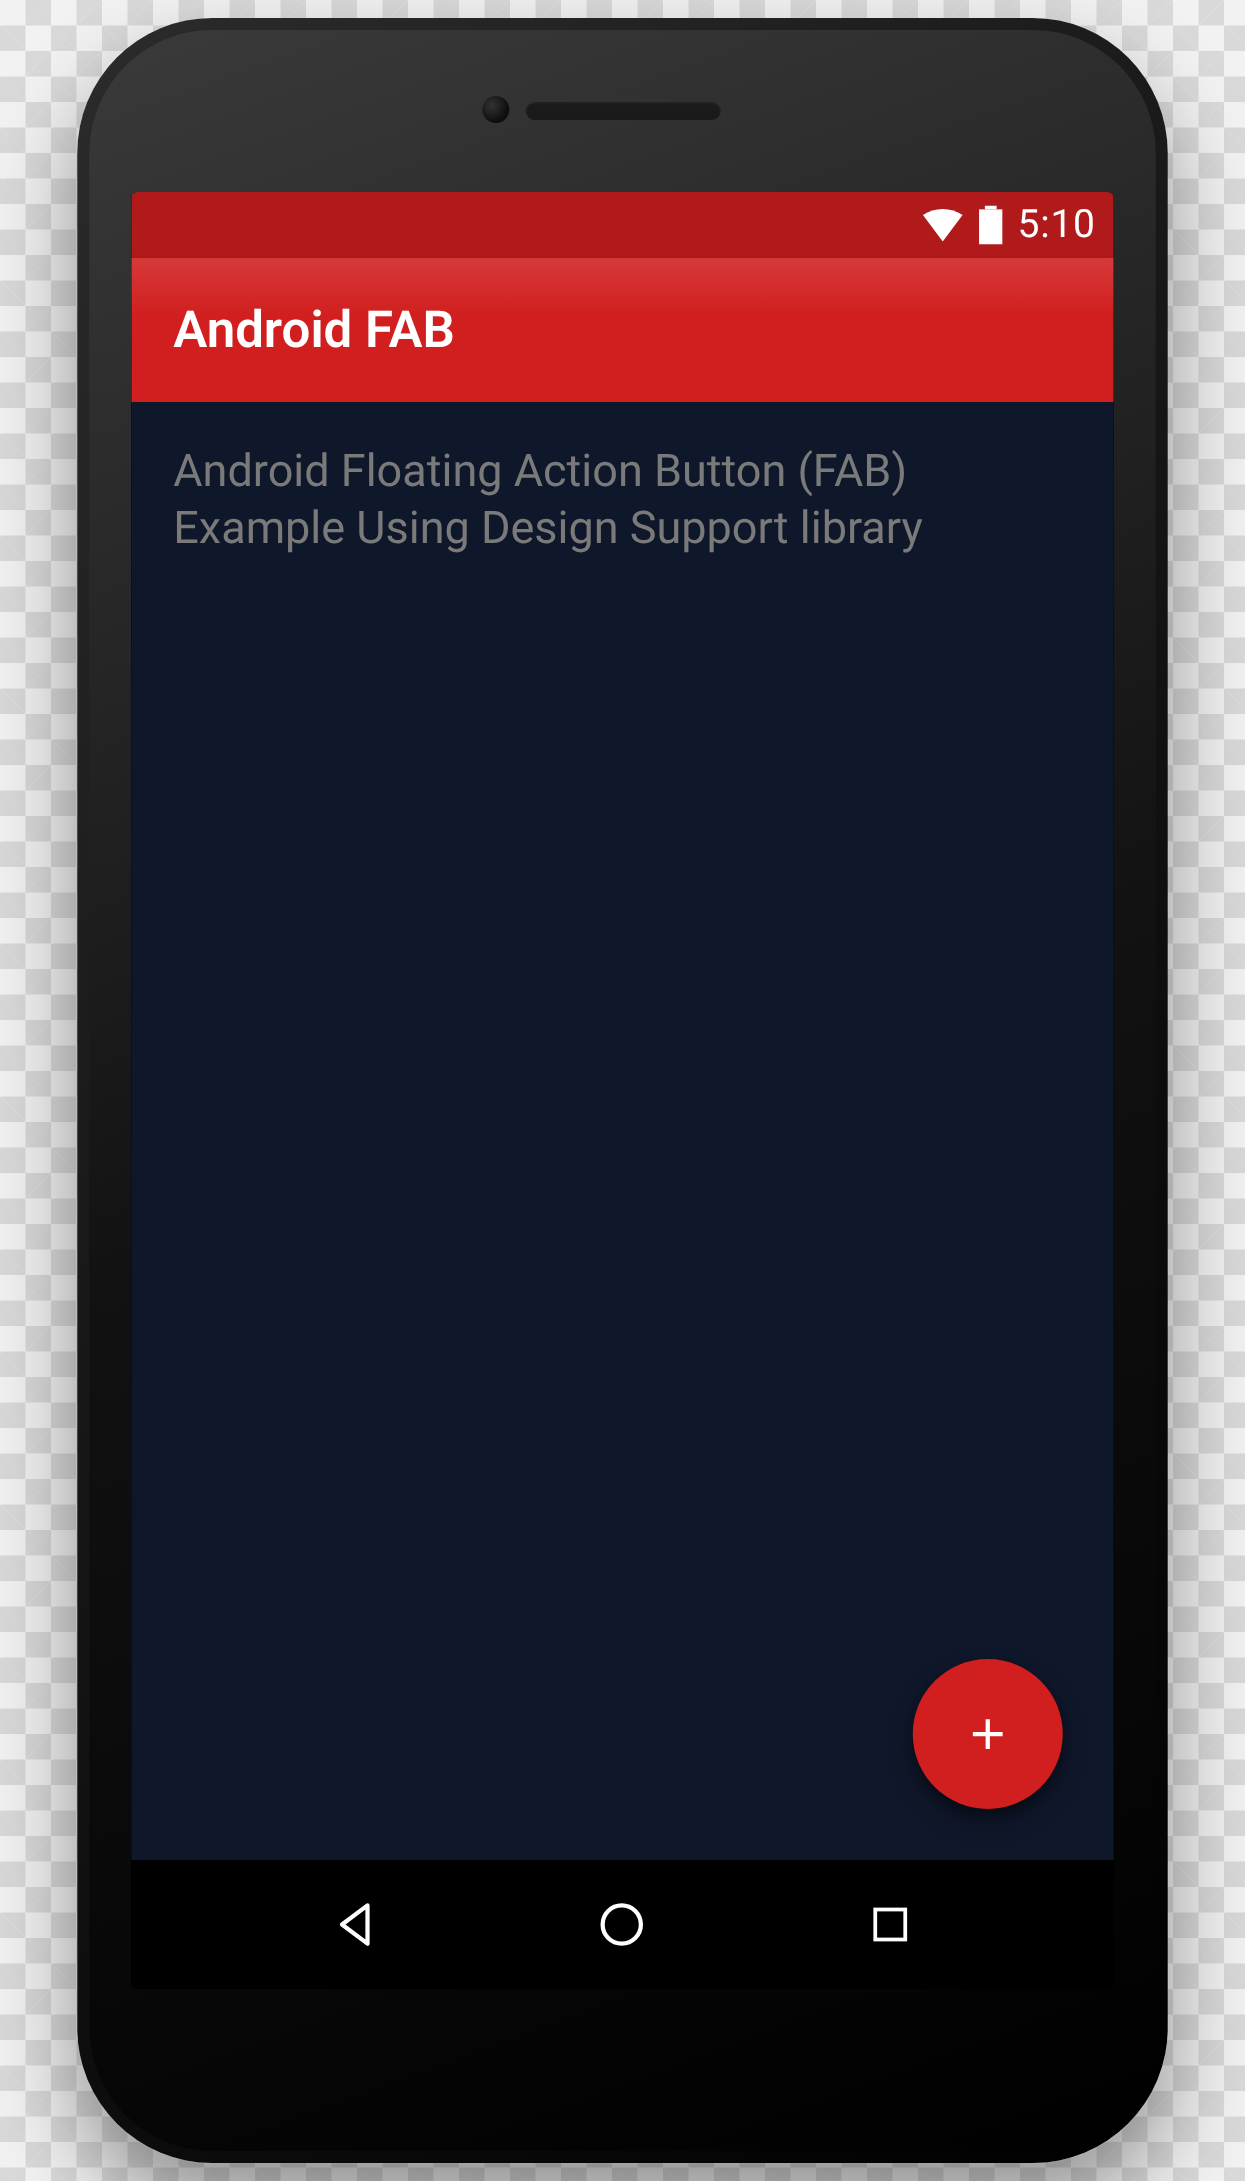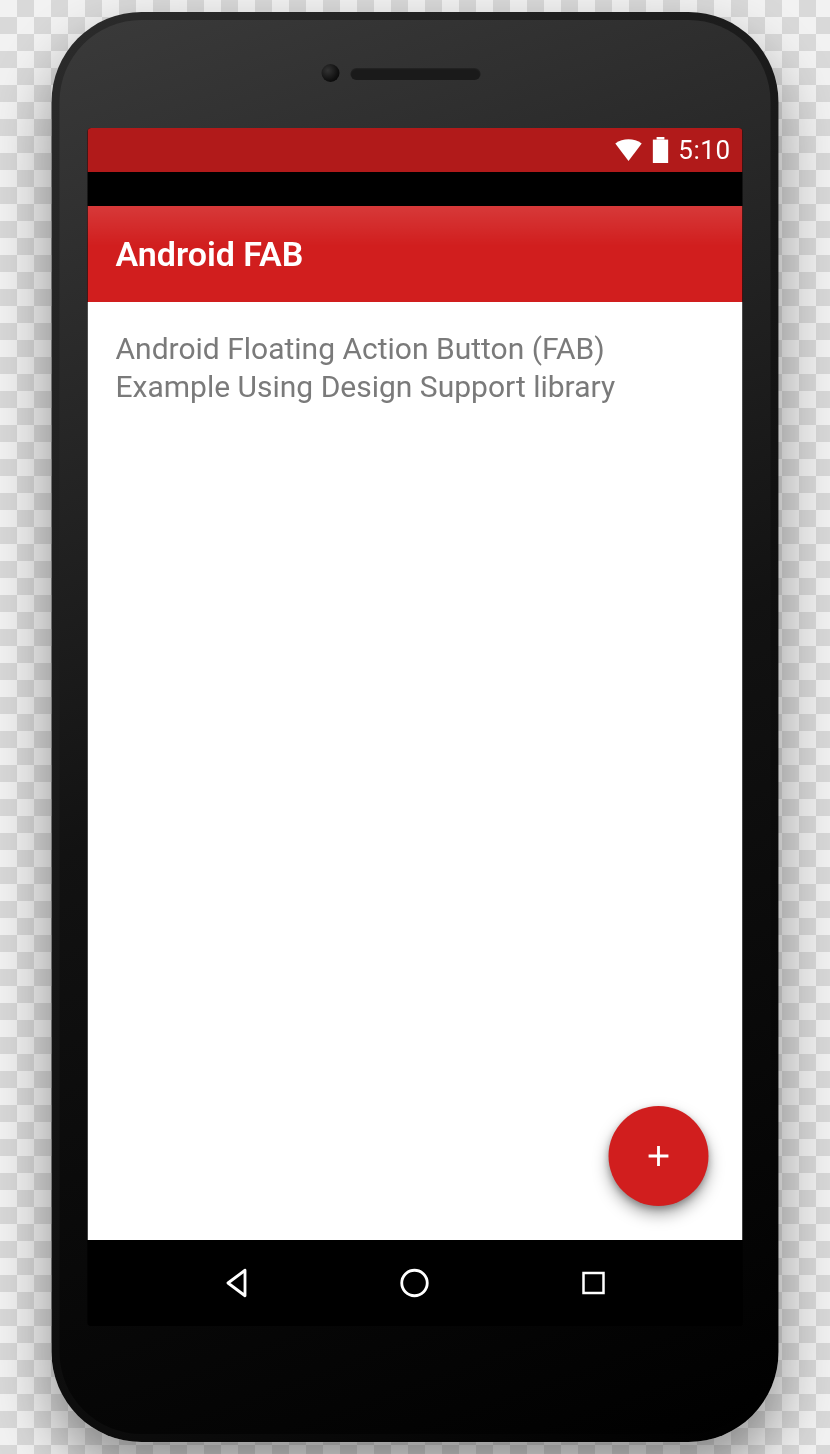--- a/index.html
+++ b/index.html
@@ -105,39 +105,38 @@
 
   
   .toolbar {
     height: 96px;
     background: #d11e1e;
     display: flex;
     align-items: center;
     padding: 0 28px;
     box-shadow: 0 3px 6px rgba(0,0,0,0.25);
     position: relative;
-    margin-top: 34px;
   }
   .toolbar-gloss {
     position: absolute;
     top: 0; left: 0; right: 0;
     height: 40px;
     background: linear-gradient(180deg, rgba(255,255,255,0.12), rgba(255,255,255,0));
     pointer-events: none;
   }
   .toolbar-title {
     color: #fff;
     font-size: 34px;
     font-weight: 600;
   }
 
   
   .content {
     flex: 1;
-    background: #ffffff;
+    background: #0f172a;
     position: relative;
     padding: 28px 28px;
   }
   .body-text {
     color: #7a7a7a;
     font-size: 30px;
     line-height: 1.28;
     font-weight: 400;
   }
 

